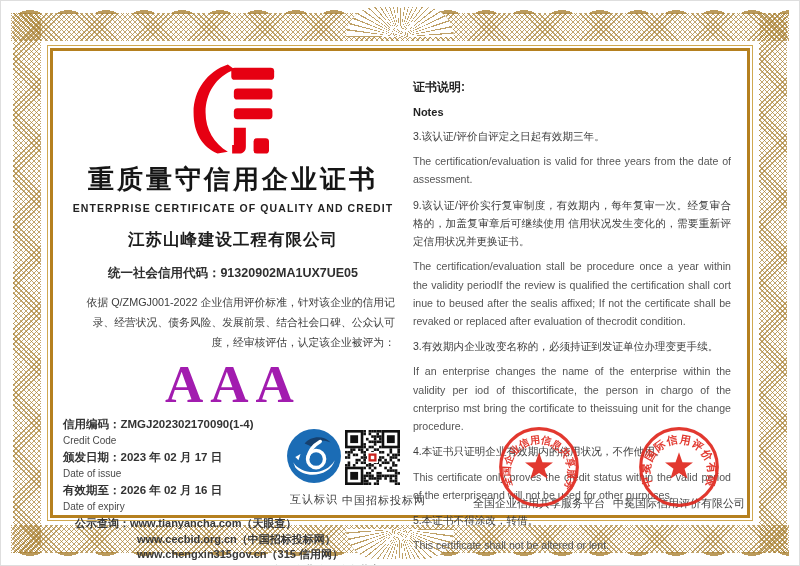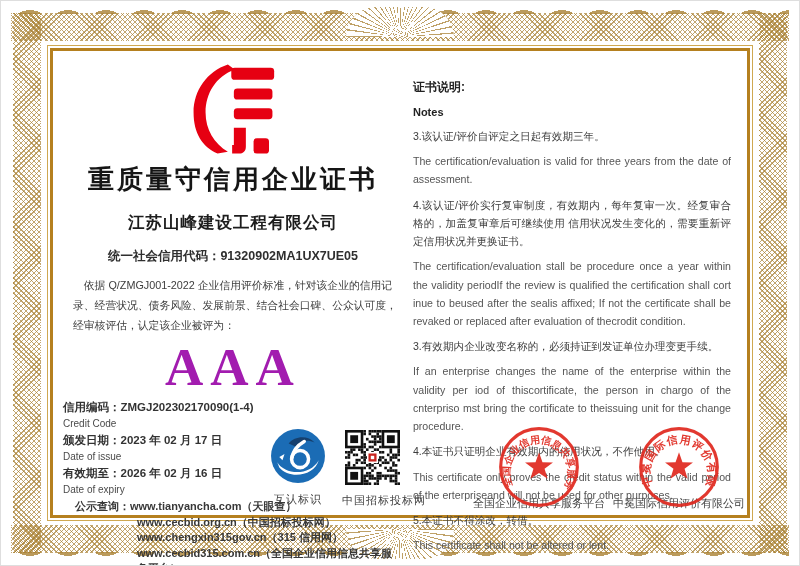--- a/index.html
+++ b/index.html
@@ -32,38 +32,38 @@
 
   
   .col-left{width:51%;box-sizing:border-box;padding:6px 4px 0 10px;text-align:center;}
   .col-right{width:49%;box-sizing:border-box;padding:28px 16px 0 6px;text-align:left;}
 
   .logo-wrap{margin:4px auto 0;width:104px;height:96px;}
   .title-cn{font-size:26px;font-weight:700;color:#151515;letter-spacing:3px;margin-top:5px;}
   .title-en{font-size:10.5px;font-weight:700;color:#222;letter-spacing:1.1px;margin-top:5px;}
   .company{font-size:16.5px;font-weight:700;color:#1d1d1d;letter-spacing:1px;margin-top:15px;}
   .credit-code{font-size:12.5px;font-weight:700;color:#2f2f2f;margin-top:14px;}
-  .basis{font-size:10.8px;color:#3c3c3c;text-align:left;margin:11px 2px 0 10px;line-height:1.85;text-indent:1em;}
+  .basis{font-size:10.8px;color:#3c3c3c;text-align:right;margin:11px 8px 0 10px;line-height:1.85;text-indent:1em;}
   .rating{font-family:"Liberation Serif",serif;font-size:53px;font-weight:700;color:#a21caf;
           letter-spacing:7px;margin-top:2px;line-height:1.1;}
   .fields{text-align:left;margin:4px 0 0 0;}
   .f-label{font-size:11.5px;font-weight:700;color:#333;line-height:15px;margin-top:3px;}
   .f-sub{font-size:10px;color:#4a4a4a;line-height:13px;margin-top:2px;}
   .query{text-align:left;margin:3px 0 0 12px;}
   .q-line{font-size:11px;font-weight:600;color:#383838;line-height:15.5px;}
   .q-cont{margin-left:62px;}
 
   .notes-title-cn{font-size:12px;font-weight:700;color:#222;margin:0 0 10px;}
   .notes-title-en{font-size:11px;font-weight:700;color:#222;margin:0 0 9px;}
   .col-right p{margin:0 0 7px;font-size:10.6px;line-height:1.72;text-align:justify;}
   .n-cn{color:#3d3d3d;}
   .n-en{color:#555;}
 
   
-  .mutual-badge{position:absolute;left:268px;top:427px;width:58px;text-align:center;z-index:4;}
+  .mutual-badge{position:absolute;left:284px;top:427px;width:58px;text-align:center;z-index:4;}
   .qr-badge{position:absolute;left:341px;top:429px;width:60px;text-align:center;z-index:4;}
   .badge-caption{font-size:11px;color:#3c3c3c;letter-spacing:1px;margin-top:4px;white-space:nowrap;}
 
   
   .seal{position:absolute;z-index:5;opacity:.93;}
   .seal-1{left:496px;top:424px;}
   .seal-2{left:636px;top:424px;}
   .seal-caption{position:absolute;z-index:4;width:180px;text-align:center;font-size:11px;color:#3e3e3e;top:495px;}
   .seal-caption-1{left:448px;}
   .seal-caption-2{left:588px;}
@@ -90,20 +90,21 @@
               <path d="M54,4 C30,12 14,34 14,60 C14,84 24,100 42,108 L54,106 C38,96 28,80 28,60 C28,38 40,18 62,10 Z"></path>
               <rect x="58" y="8" width="50" height="14" rx="4"></rect>
               <rect x="61" y="32" width="45" height="13" rx="4"></rect>
               <rect x="61" y="55" width="45" height="13" rx="4"></rect>
               <path d="M61,78 h14 v22 c0,5 -3,8 -8,8 h-8 v-10 h2 z"></path>
               <rect x="84" y="90" width="18" height="18" rx="4"></rect>
             </g>
           </svg>
         </div>
         <div class="title-cn">重质量守信用企业证书</div>
+        <div class="title-en">ENTERPRISE CERTIFICATE OF QUALITY AND CREDIT</div>
         <div class="company">江苏山峰建设工程有限公司</div>
         <div class="credit-code">统一社会信用代码：91320902MA1UX7UE05</div>
         <div class="basis">依据 Q/ZMGJ001-2022 企业信用评价标准，针对该企业的信用记录、经营状况、债务风险、发展前景、结合社会口碑、公众认可度，经审核评估，认定该企业被评为：</div>
         <div class="rating">AAA</div>
 
         <div class="fields">
           <div class="f-label">信用编码：ZMGJ202302170090(1-4)</div>
           <div class="f-sub">Credit Code</div>
           <div class="f-label">颁发日期：2023 年 02 月 17 日</div>
           <div class="f-sub">Date of issue</div>
@@ -117,21 +118,21 @@
           <div class="q-line q-cont">www.chengxin315gov.cn（315 信用网）</div>
           <div class="q-line q-cont">www.cecbid315.com.cn（全国企业信用信息共享服务平台）</div>
         </div>
       </div>
 
       <div class="col-right">
         <div class="notes-title-cn">证书说明:</div>
         <div class="notes-title-en">Notes</div>
         <p class="n-cn">3.该认证/评价自评定之日起有效期三年。</p>
         <p class="n-en">The certification/evaluation is valid for three years from the date of assessment.</p>
-        <p class="n-cn">4.该认证/评价实行复审制度，有效期内，每年复审一次。经复审合格的，加盖复审章后可继续使用 信用状况发生变化的，需要重新评定信用状况并更换证书。</p>
+        <p class="n-cn">9.该认证/评价实行复审制度，有效期内，每年复审一次。经复审合格的，加盖复审章后可继续使用 信用状况发生变化的，需要重新评定信用状况并更换证书。</p>
         <p class="n-en">The certification/evaluation stall be procedure once a year within the validity periodIf the review is qualified the certification shall cort inue to beused after the sealis affixed; If not the certificate shall be revaked or replaced after evaluation of thecrodit condition.</p>
         <p class="n-cn">3.有效期内企业改变名称的，必须持证到发证单位办理变更手续。</p>
         <p class="n-en">If an enterprise changes the name of the enterprise within the validity per iod of thiscortificate, the person in chargo of the cnterpriso mst bring the cortificate to theissuing unit for the change procedure.</p>
         <p class="n-cn">4.本证书只证明企业有效期内的信用状况，不作他用。</p>
         <p class="n-en">This certificate only proves the credit status within the valid period of the erterpriseand will not be used for other purposes.</p>
         <p class="n-cn">5.本证书不得涂改，转借。</p>
         <p class="n-en">This certificate shall not be altered or lent.</p>
       </div>
 
     </div>

